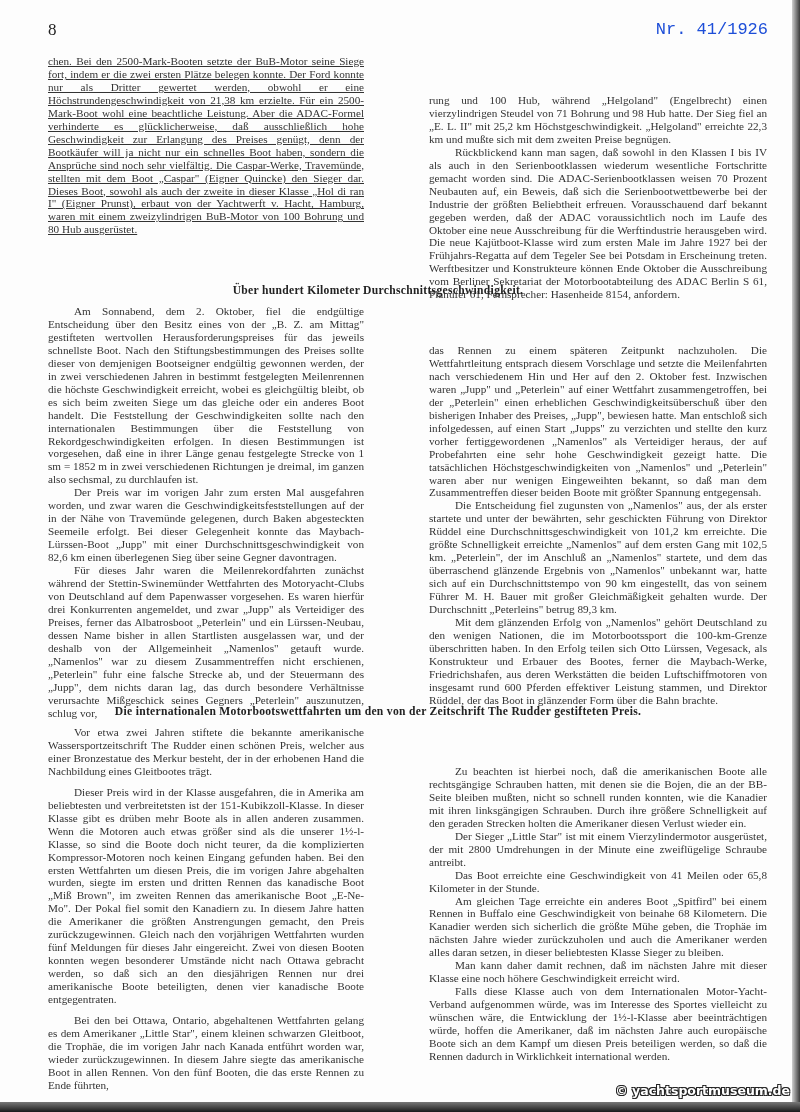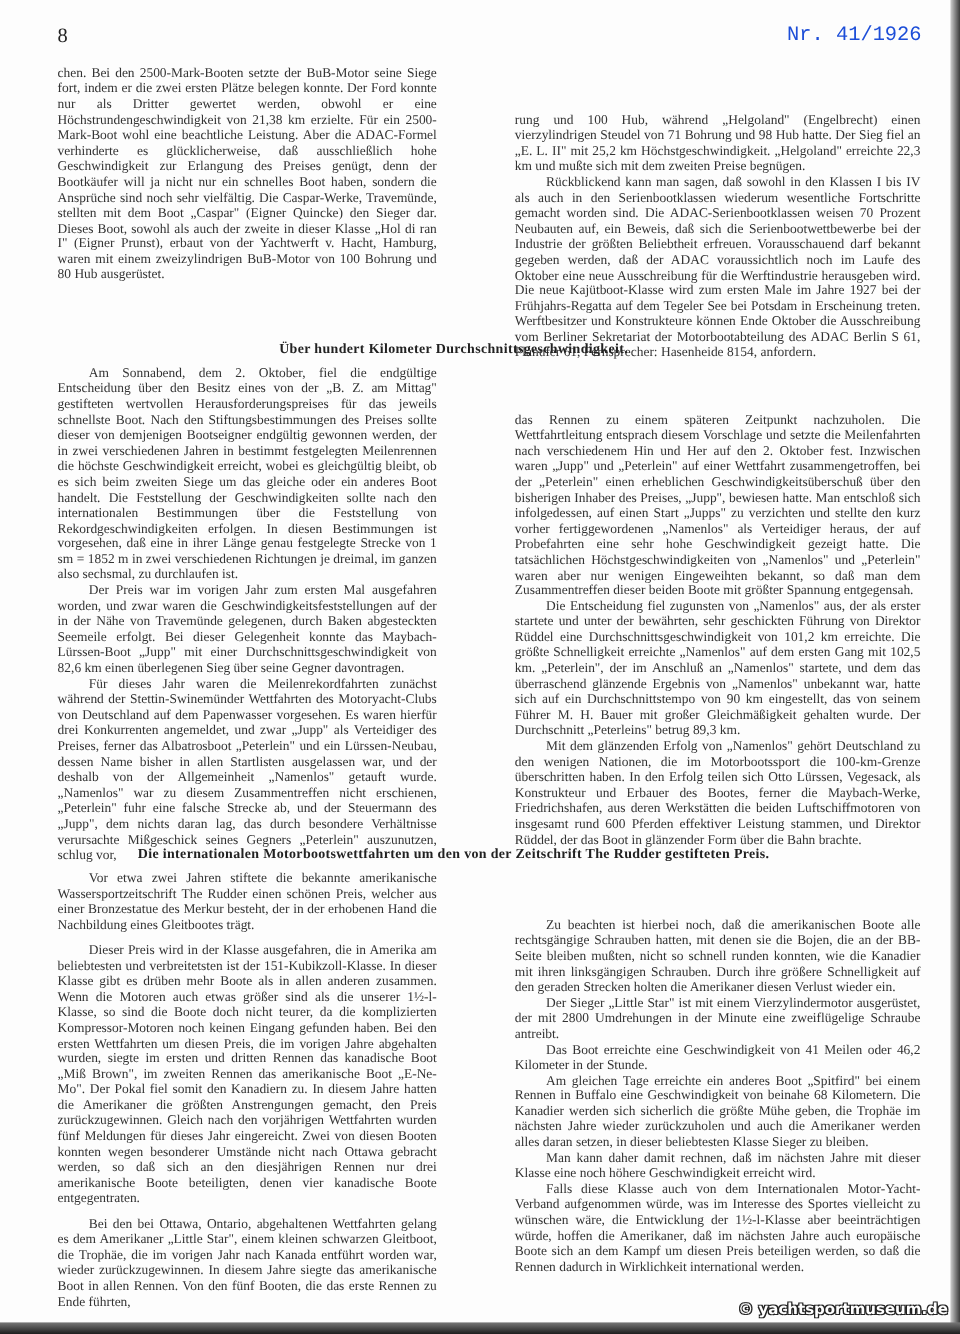--- a/index.html
+++ b/index.html
@@ -41,21 +41,21 @@
 </head>
 <body>
 
 <div class="page">
   <div class="right-edge"></div>
   <div class="bottom-edge"></div>
 
   <div class="pnum">8</div>
   <div class="issue">Nr. 41/1926</div>
 
-  <div class="col c1" style="top:55px;">
+  <div class="col c1" style="top:55px;text-decoration:underline;">
     <p class="noind">chen. Bei den 2500-Mark-Booten setzte der BuB-Motor seine Siege fort, indem er die zwei ersten Plätze belegen konnte. Der Ford konnte nur als Dritter gewertet werden, obwohl er eine Höchstrundengeschwindigkeit von 21,38 km erzielte. Für ein 2500-Mark-Boot wohl eine beachtliche Leistung. Aber die ADAC-Formel verhinderte es glücklicherweise, daß ausschließlich hohe Geschwindigkeit zur Erlangung des Preises genügt, denn der Bootkäufer will ja nicht nur ein schnelles Boot haben, sondern die Ansprüche sind noch sehr vielfältig. Die Caspar-Werke, Travemünde, stellten mit dem Boot „Caspar" (Eigner Quincke) den Sieger dar. Dieses Boot, sowohl als auch der zweite in dieser Klasse „Hol di ran I" (Eigner Prunst), erbaut von der Yachtwerft v. Hacht, Hamburg, waren mit einem zweizylindrigen BuB-Motor von 100 Bohrung und 80 Hub ausgerüstet.</p>
   </div>
   <div class="col c2" style="top:55px;">
     <p class="noind">rung und 100 Hub, während „Helgoland" (Engelbrecht) einen vierzylindrigen Steudel von 71 Bohrung und 98 Hub hatte. Der Sieg fiel an „E. L. II" mit 25,2 km Höchstgeschwindigkeit. „Helgoland" erreichte 22,3 km und mußte sich mit dem zweiten Preise begnügen.</p>
     <p>Rückblickend kann man sagen, daß sowohl in den Klassen I bis IV als auch in den Serienbootklassen wiederum wesentliche Fortschritte gemacht worden sind. Die ADAC-Serienbootklassen weisen 70 Prozent Neubauten auf, ein Beweis, daß sich die Serienbootwettbewerbe bei der Industrie der größten Beliebtheit erfreuen. Vorausschauend darf bekannt gegeben werden, daß der ADAC voraussichtlich noch im Laufe des Oktober eine neue Ausschreibung für die Werftindustrie herausgeben wird. Die neue Kajütboot-Klasse wird zum ersten Male im Jahre 1927 bei der Frühjahrs-Regatta auf dem Tegeler See bei Potsdam in Erscheinung treten. Werftbesitzer und Konstrukteure können Ende Oktober die Ausschreibung vom Berliner Sekretariat der Motorbootabteilung des ADAC Berlin S 61, Planufer 61, Fernsprecher: Hasenheide 8154, anfordern.</p>
   </div>
 
   <div class="headline" style="top:284px;">Über hundert Kilometer Durchschnittsgeschwindigkeit.</div>
   <div class="col c1" style="top:305px;">
     <p>Am Sonnabend, dem 2. Oktober, fiel die endgültige Entscheidung über den Besitz eines von der „B. Z. am Mittag" gestifteten wertvollen Herausforderungspreises für das jeweils schnellste Boot. Nach den Stiftungsbestimmungen des Preises sollte dieser von demjenigen Bootseigner endgültig gewonnen werden, der in zwei verschiedenen Jahren in bestimmt festgelegten Meilenrennen die höchste Geschwindigkeit erreicht, wobei es gleichgültig bleibt, ob es sich beim zweiten Siege um das gleiche oder ein anderes Boot handelt. Die Feststellung der Geschwindigkeiten sollte nach den internationalen Bestimmungen über die Feststellung von Rekordgeschwindigkeiten erfolgen. In diesen Bestimmungen ist vorgesehen, daß eine in ihrer Länge genau festgelegte Strecke von 1 sm = 1852 m in zwei verschiedenen Richtungen je dreimal, im ganzen also sechsmal, zu durchlaufen ist.</p>
@@ -70,20 +70,20 @@
 
   <div class="headline" style="top:705px;">Die internationalen Motorbootswettfahrten um den von der Zeitschrift The Rudder gestifteten Preis.</div>
   <div class="col c1" style="top:726px;">
     <p>Vor etwa zwei Jahren stiftete die bekannte amerikanische Wassersportzeitschrift The Rudder einen schönen Preis, welcher aus einer Bronzestatue des Merkur besteht, der in der erhobenen Hand die Nachbildung eines Gleitbootes trägt.</p>
     <p class="gap">Dieser Preis wird in der Klasse ausgefahren, die in Amerika am beliebtesten und verbreitetsten ist der 151-Kubikzoll-Klasse. In dieser Klasse gibt es drüben mehr Boote als in allen anderen zusammen. Wenn die Motoren auch etwas größer sind als die unserer 1½-l-Klasse, so sind die Boote doch nicht teurer, da die komplizierten Kompressor-Motoren noch keinen Eingang gefunden haben. Bei den ersten Wettfahrten um diesen Preis, die im vorigen Jahre abgehalten wurden, siegte im ersten und dritten Rennen das kanadische Boot „Miß Brown", im zweiten Rennen das amerikanische Boot „E-Ne-Mo". Der Pokal fiel somit den Kanadiern zu. In diesem Jahre hatten die Amerikaner die größten Anstrengungen gemacht, den Preis zurückzugewinnen. Gleich nach den vorjährigen Wettfahrten wurden fünf Meldungen für dieses Jahr eingereicht. Zwei von diesen Booten konnten wegen besonderer Umstände nicht nach Ottawa gebracht werden, so daß sich an den diesjährigen Rennen nur drei amerikanische Boote beteiligten, denen vier kanadische Boote entgegentraten.</p>
     <p class="gap">Bei den bei Ottawa, Ontario, abgehaltenen Wettfahrten gelang es dem Amerikaner „Little Star", einem kleinen schwarzen Gleitboot, die Trophäe, die im vorigen Jahr nach Kanada entführt worden war, wieder zurückzugewinnen. In diesem Jahre siegte das amerikanische Boot in allen Rennen. Von den fünf Booten, die das erste Rennen zu Ende führten,</p>
   </div>
   <div class="col c2" style="top:726px;">
     <p>Zu beachten ist hierbei noch, daß die amerikanischen Boote alle rechtsgängige Schrauben hatten, mit denen sie die Bojen, die an der BB-Seite bleiben mußten, nicht so schnell runden konnten, wie die Kanadier mit ihren linksgängigen Schrauben. Durch ihre größere Schnelligkeit auf den geraden Strecken holten die Amerikaner diesen Verlust wieder ein.</p>
     <p>Der Sieger „Little Star" ist mit einem Vierzylindermotor ausgerüstet, der mit 2800 Umdrehungen in der Minute eine zweiflügelige Schraube antreibt.</p>
-    <p>Das Boot erreichte eine Geschwindigkeit von 41 Meilen oder 46,2 Kilometer in der Stunde.</p>
+    <p>Das Boot erreichte eine Geschwindigkeit von 41 Meilen oder 65,8 Kilometer in der Stunde.</p>
     <p>Am gleichen Tage erreichte ein anderes Boot „Spitfird" bei einem Rennen in Buffalo eine Geschwindigkeit von beinahe 68 Kilometern. Die Kanadier werden sich sicherlich die größte Mühe geben, die Trophäe im nächsten Jahre wieder zurückzuholen und auch die Amerikaner werden alles daran setzen, in dieser beliebtesten Klasse Sieger zu bleiben.</p>
     <p>Man kann daher damit rechnen, daß im nächsten Jahre mit dieser Klasse eine noch höhere Geschwindigkeit erreicht wird.</p>
     <p>Falls diese Klasse auch von dem Internationalen Motor-Yacht-Verband aufgenommen würde, was im Interesse des Sportes vielleicht zu wünschen wäre, die Entwicklung der 1½-l-Klasse aber beeinträchtigen würde, hoffen die Amerikaner, daß im nächsten Jahre auch europäische Boote sich an dem Kampf um diesen Preis beteiligen werden, so daß die Rennen dadurch in Wirklichkeit international werden.</p>
   </div>
 
   <div class="watermark">© yachtsportmuseum.de</div>
 </div>
 
 </body></html>

